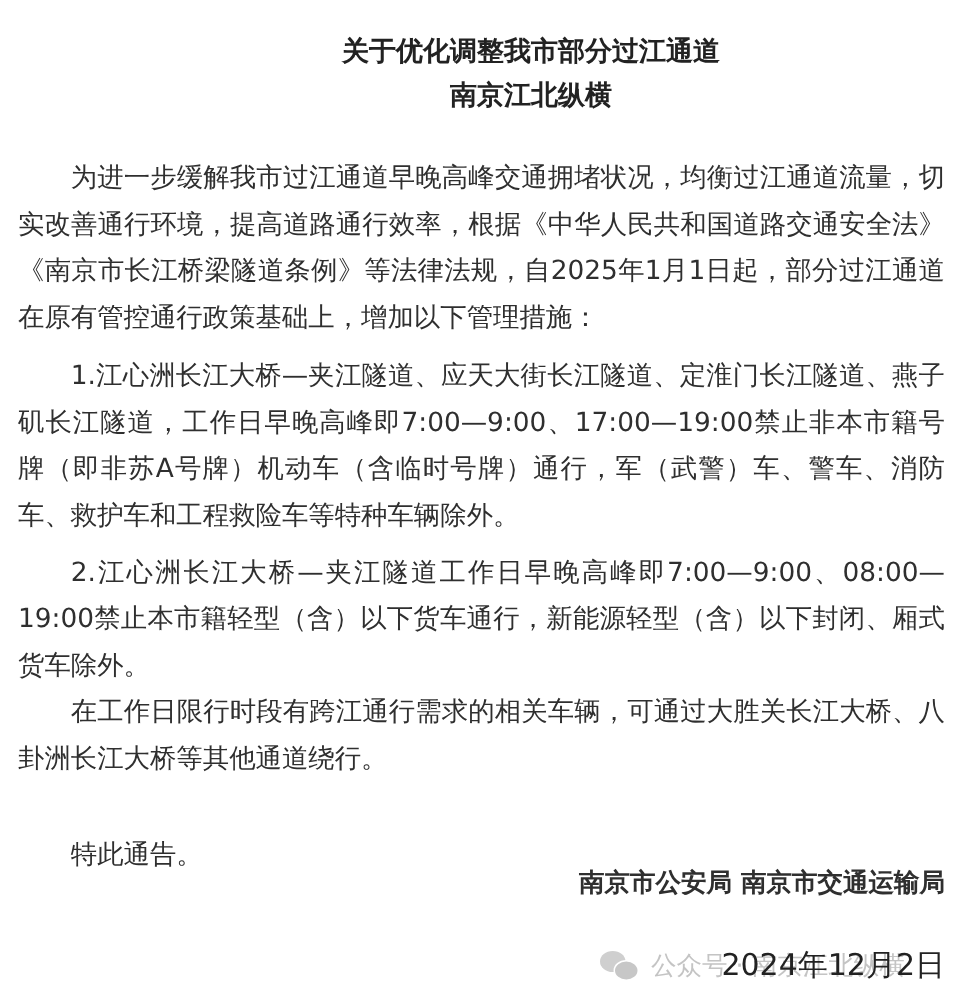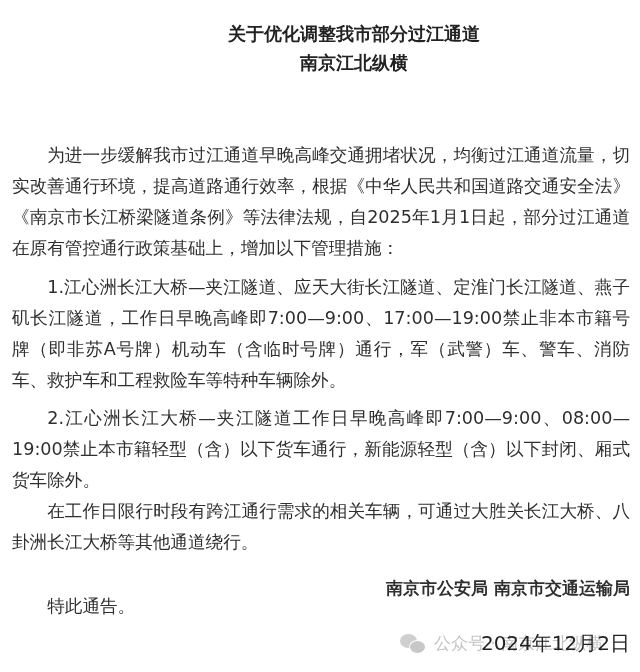--- a/index.html
+++ b/index.html
@@ -11,21 +11,21 @@
   .doc { position: absolute; left: 0; top: 0; width: 640px; }
   .title {
     position: absolute; left: 0; width: 640px; text-align: center;
     font-weight: bold; font-size: 18px; color: #222; letter-spacing: 0px; margin-left: 34px;
   }
   .t1 { top: 22px; }
   .t2 { top: 51px; }
   .para {
     position: absolute; left: 12px; width: 618px;
     font-size: 17.6px; line-height: 31px; text-align: justify;
-    text-indent: 2em; color: #2f2f2f; letter-spacing: 0px; margin-top: 36px;
+    text-indent: 2em; color: #2f2f2f; letter-spacing: 0px;
   }
   .p1 { top: 104px; }
   .p2 { top: 236px; }
   .p3 { top: 367px; }
   .p4 { top: 460px; }
   .p5 { top: 556px; font-family: Liberation Mono, monospace; }
   .sign {
     position: absolute; right: 10px; font-size: 17px; color: #2f2f2f;
   }
   .s1 { top: 577px; font-weight: bold; }

